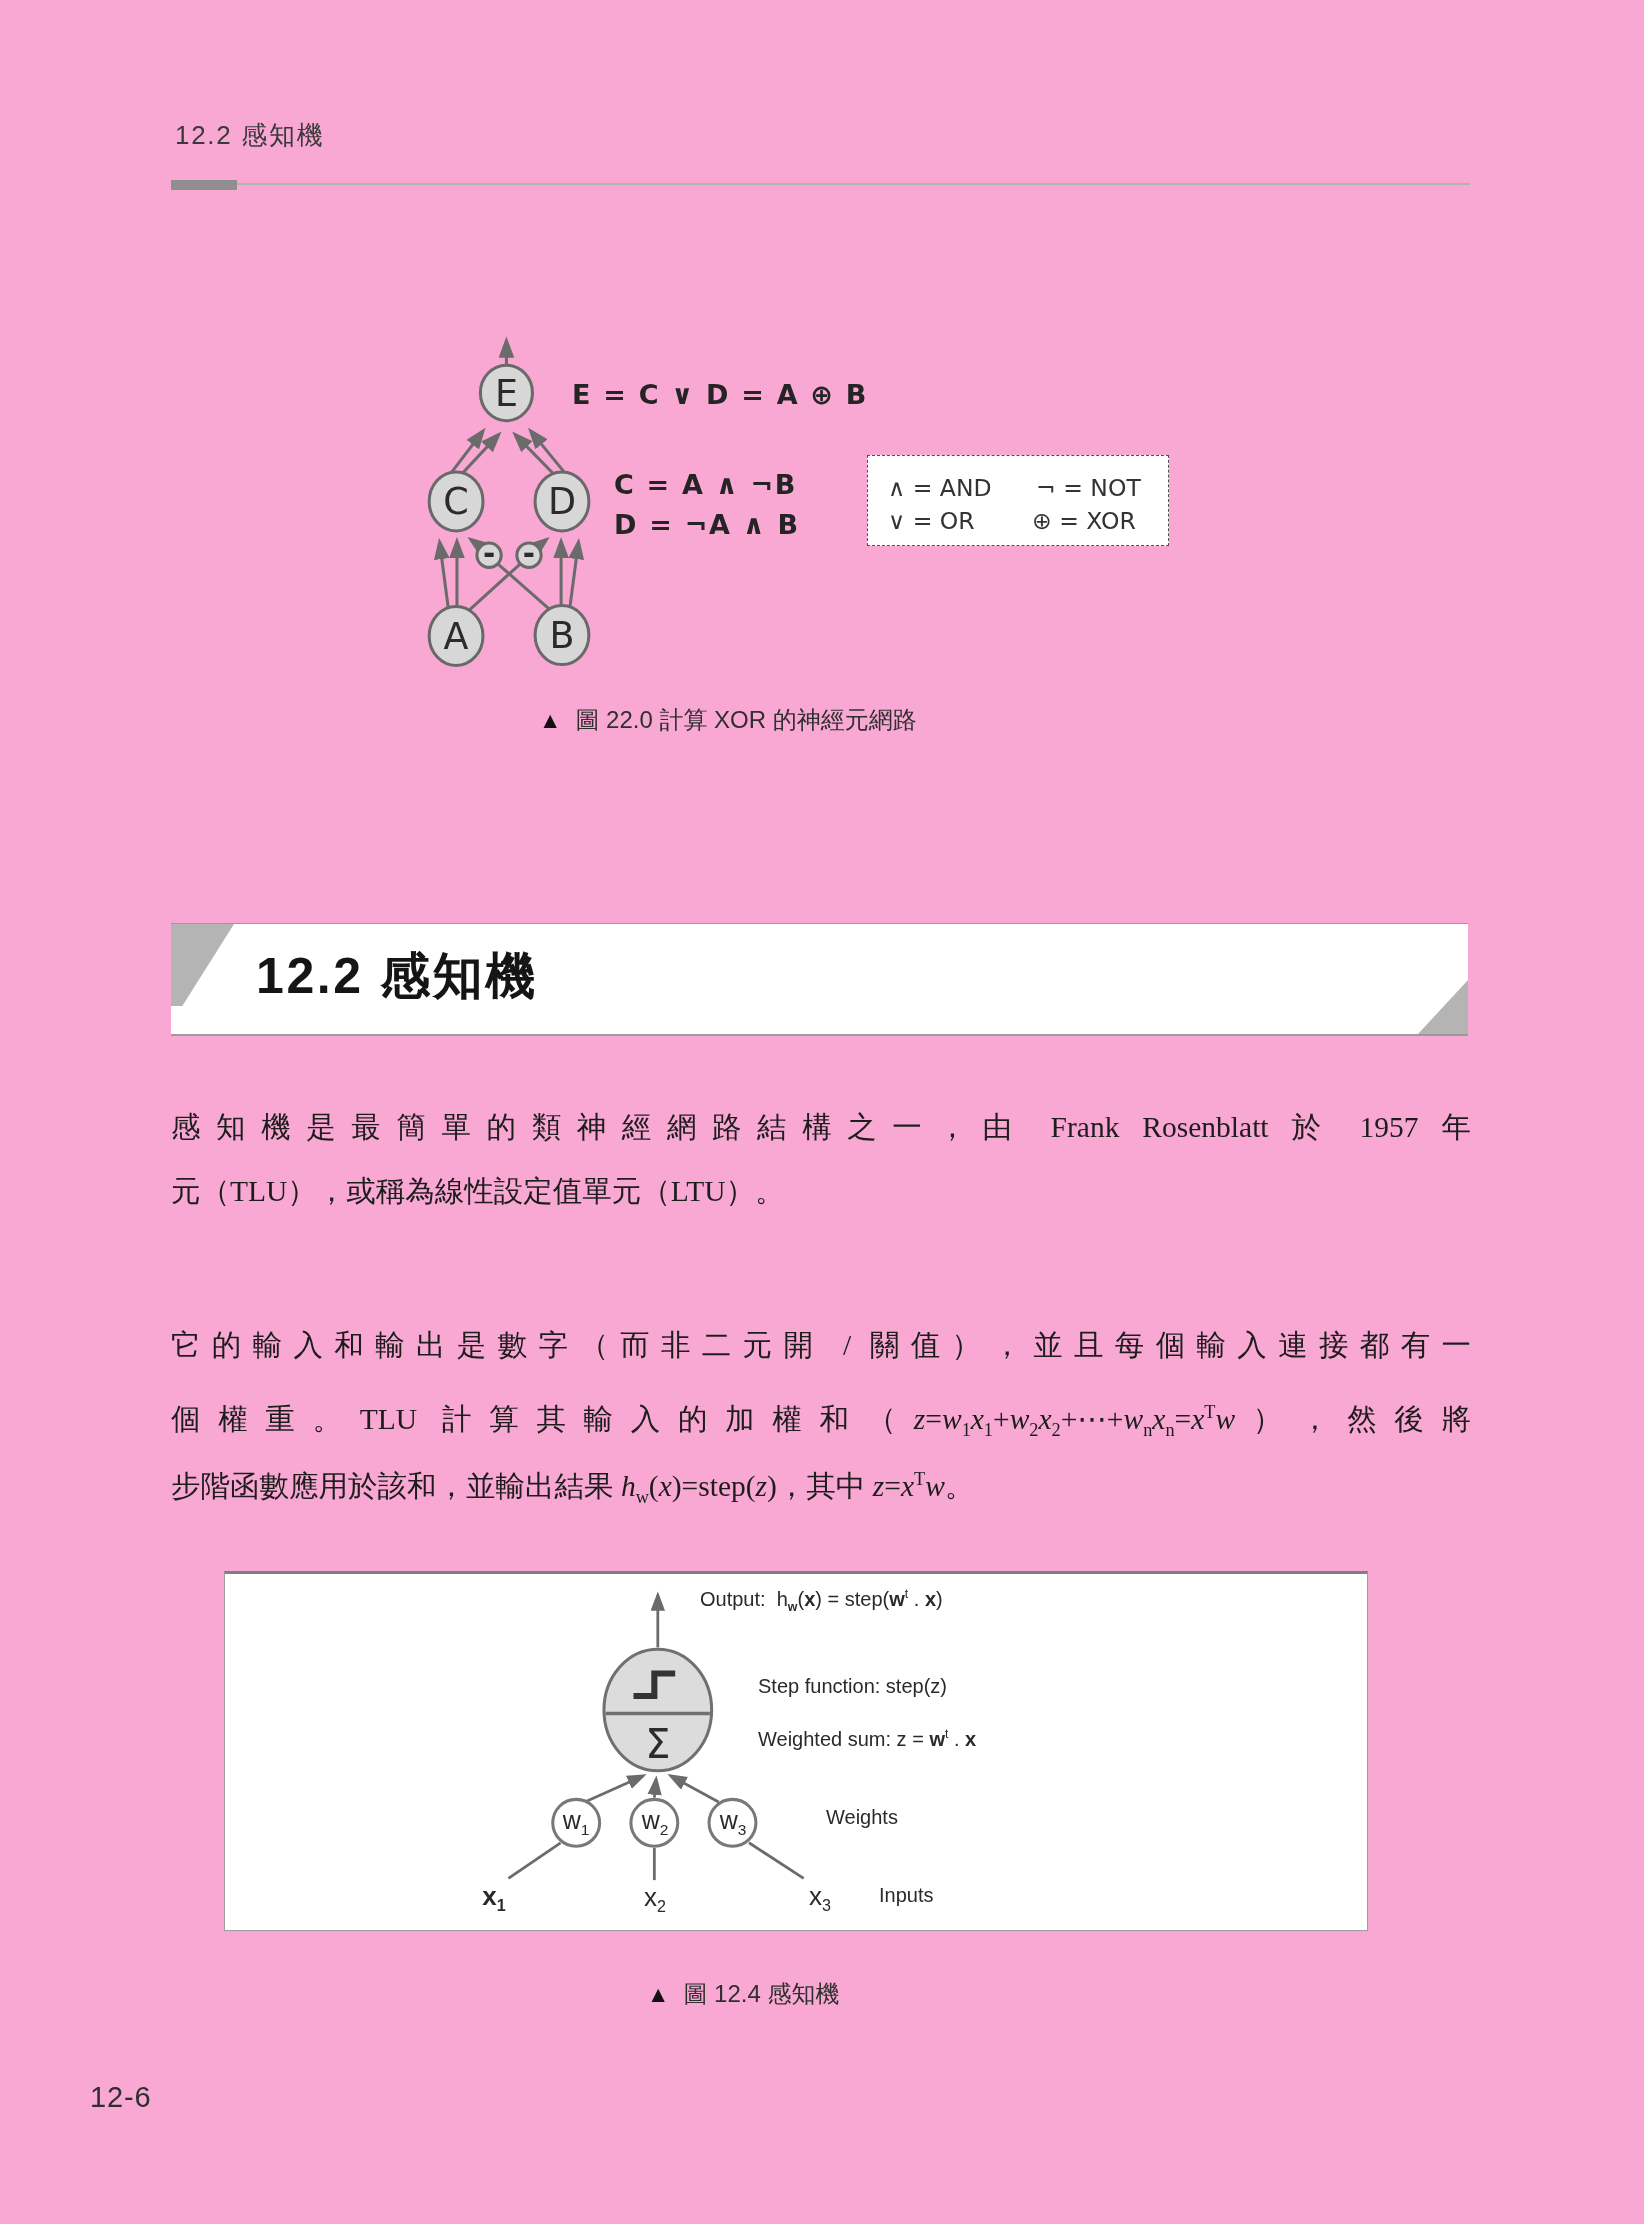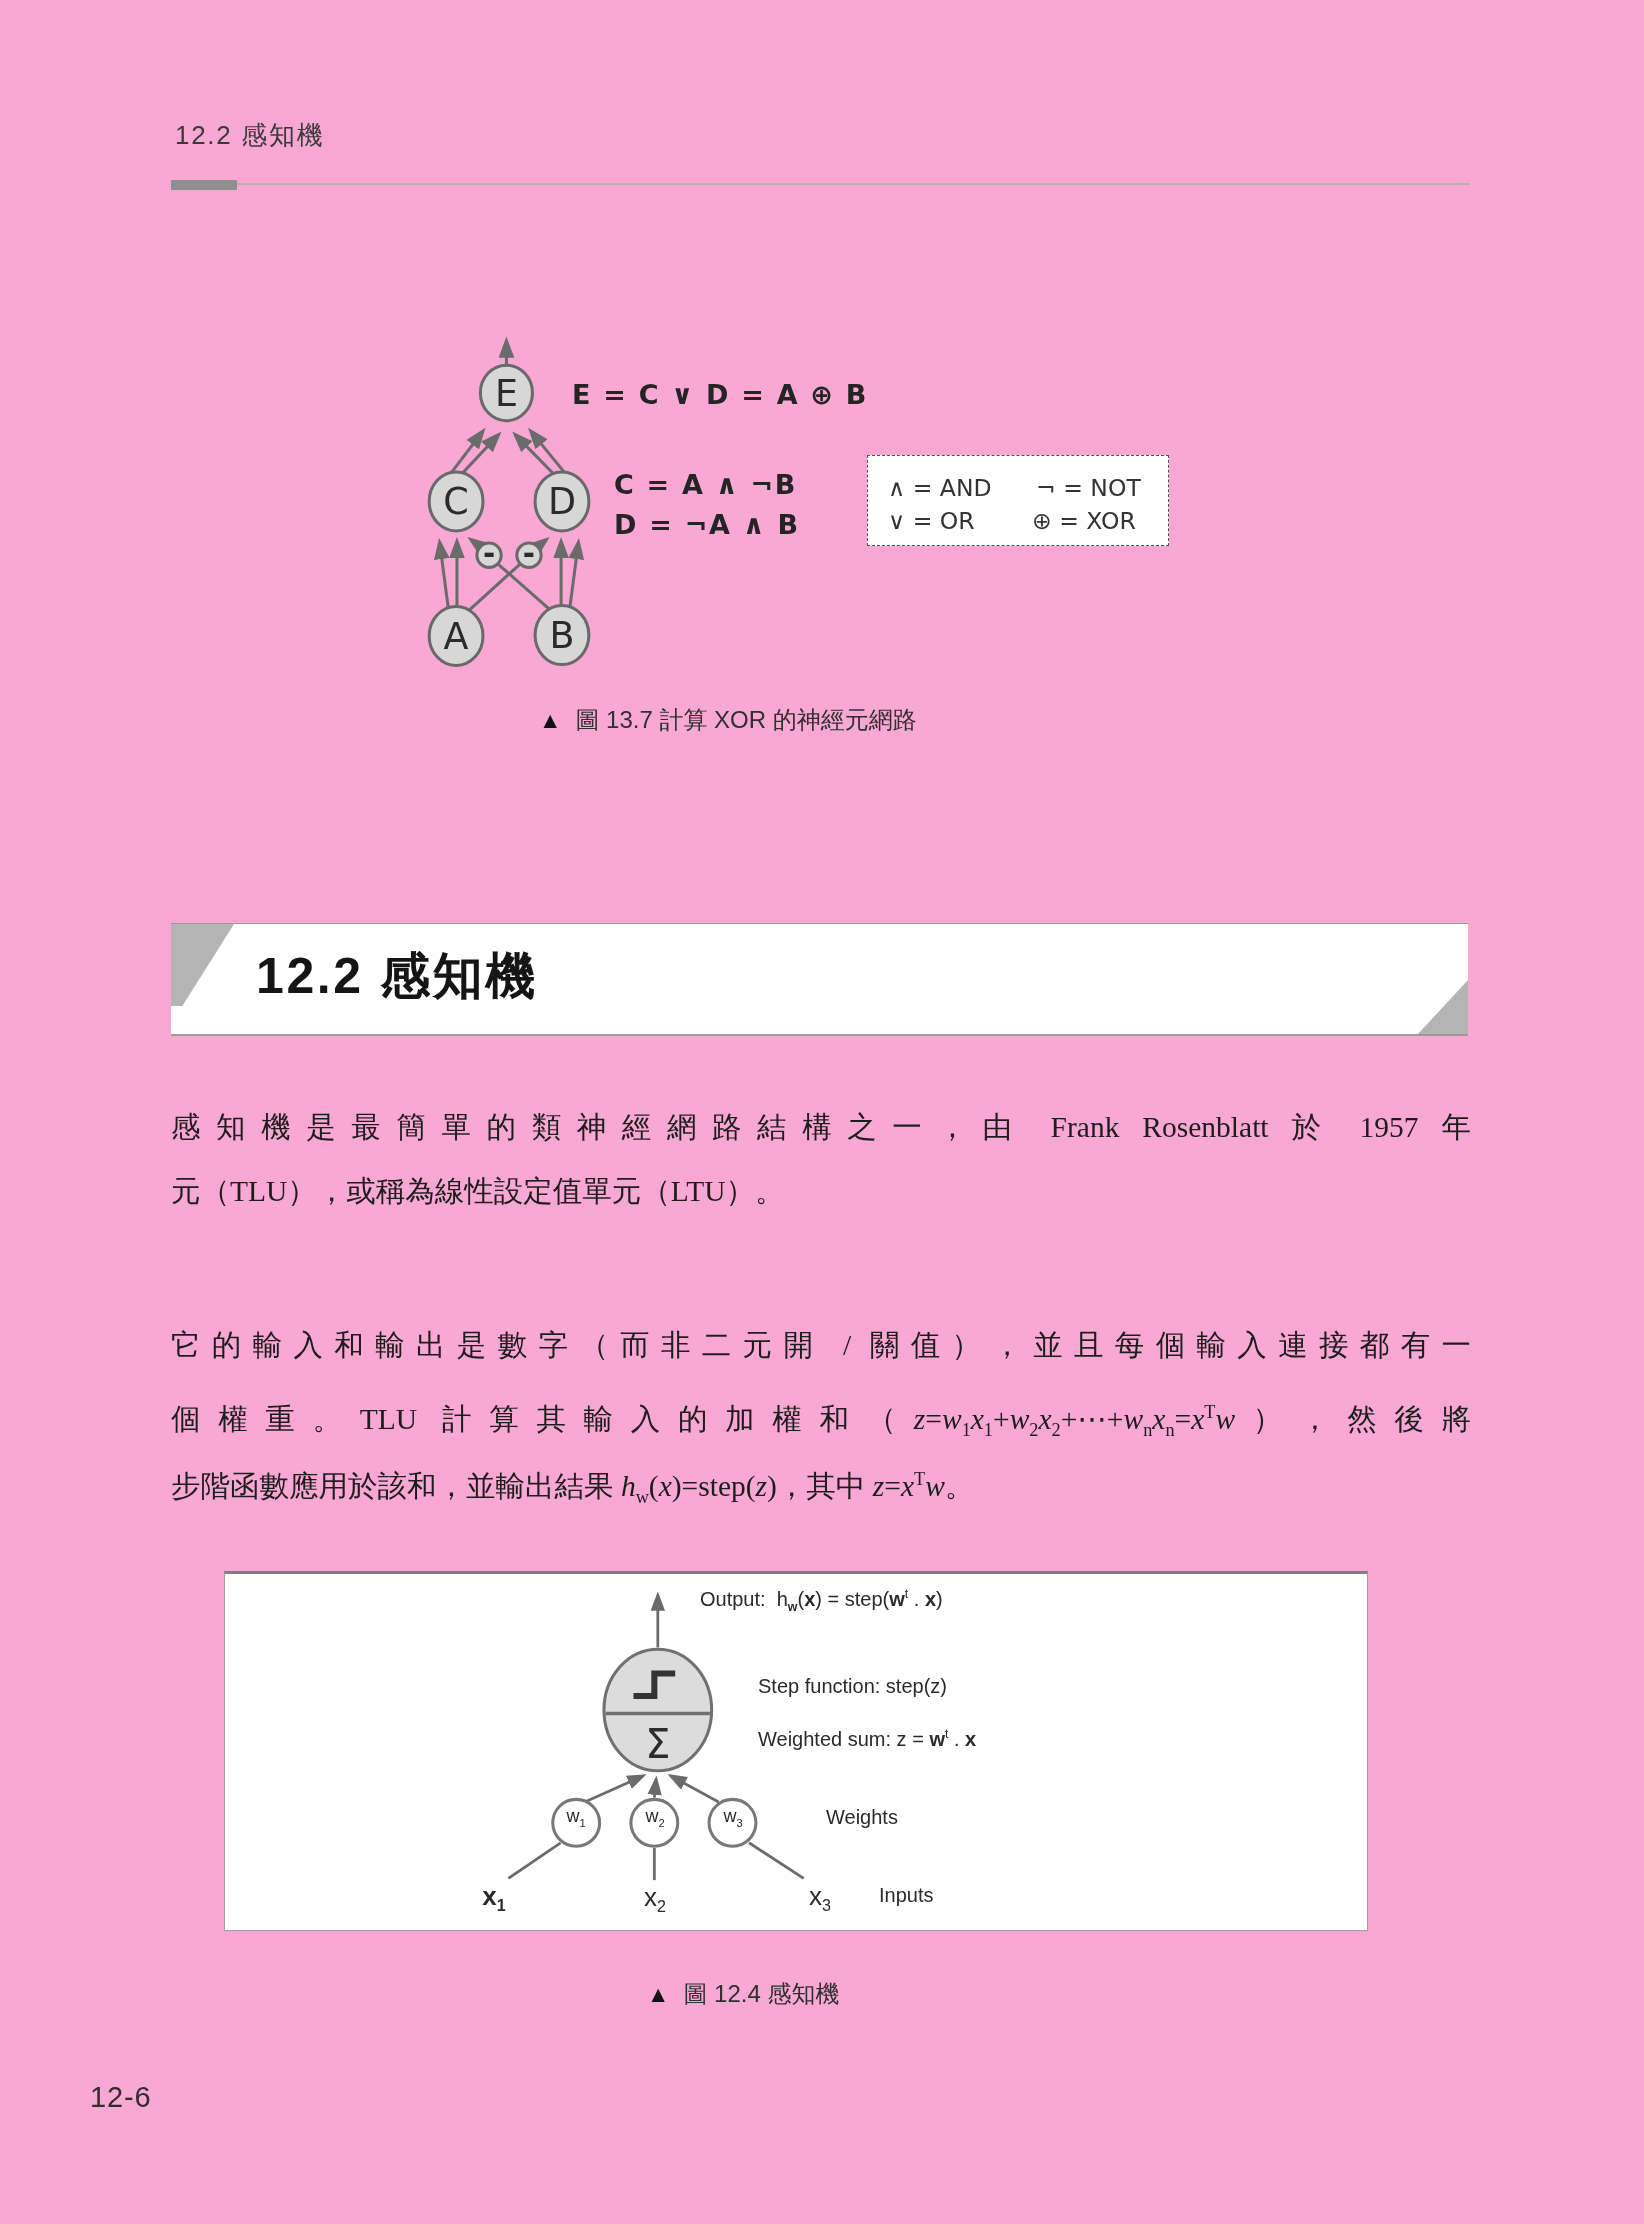--- a/index.html
+++ b/index.html
@@ -51,21 +51,21 @@
   
   .fig4-frame{left:224px;top:1571px;width:1142px;height:356px;background:#fff;
           border:1.7px solid #9e9e9e;border-top:3.5px solid #7f7f7f;}
   .fig4-svg{left:224px;top:1571px;width:1142px;height:356px;}
   .f4t{color:#2a2a2a;font-size:20px;white-space:nowrap;}
   .f4-output{left:700px;top:1587px;}
   .f4-step{left:758px;top:1675px;}
   .f4-sum{left:758px;top:1727px;}
   .f4-weights{left:826px;top:1806px;}
   .f4-inputs{left:879px;top:1884px;}
-  .f4-node-label{width:56px;text-align:center;font-size:18px;color:#2a2a2a;}
+  .f4-node-label{width:56px;text-align:center;font-size:25px;color:#2a2a2a;}
   .f4-x-label{width:56px;text-align:center;font-size:26px;color:#2a2a2a;}
 
   .page-number{left:90px;top:2081px;font-size:29px;color:#2e2e2e;letter-spacing:0.9px;}
 
   svg text{font-family:"DejaVu Sans","Liberation Sans",sans-serif;fill:#2b2b2b;}
 </style>
 </head>
 <body>
 
 <div class="page">
@@ -119,21 +119,21 @@
   <div class="abs eq eq-c">C = A ∧ ¬B</div>
   <div class="abs eq eq-d">D = ¬A ∧ B</div>
 
   <div class="abs legend-box"></div>
   <div class="abs lg lg-and">∧ = AND</div>
   <div class="abs lg lg-not">¬ = NOT</div>
   <div class="abs lg lg-or">∨ = OR</div>
   <div class="abs lg lg-xor">⊕ = XOR</div>
 
   <div class="abs cap cap3">
-    <span class="tri">▲</span><span>圖 13.7  計算 XOR 的神經元網路</span>
+    <span class="tri">▲</span><span>圖 22.0  計算 XOR 的神經元網路</span>
   </div>
 
   <div class="abs banner">
     <div class="banner-deco-left"></div>
     <div class="banner-deco-right"></div>
     <div class="banner-title">12.2  感知機</div>
   </div>
 
   <div class="abs body-p p1">
     <span class="bline fill">感知機是最簡單的類神經網路結構之一，由 Frank Rosenblatt 於 1957 年</span>

